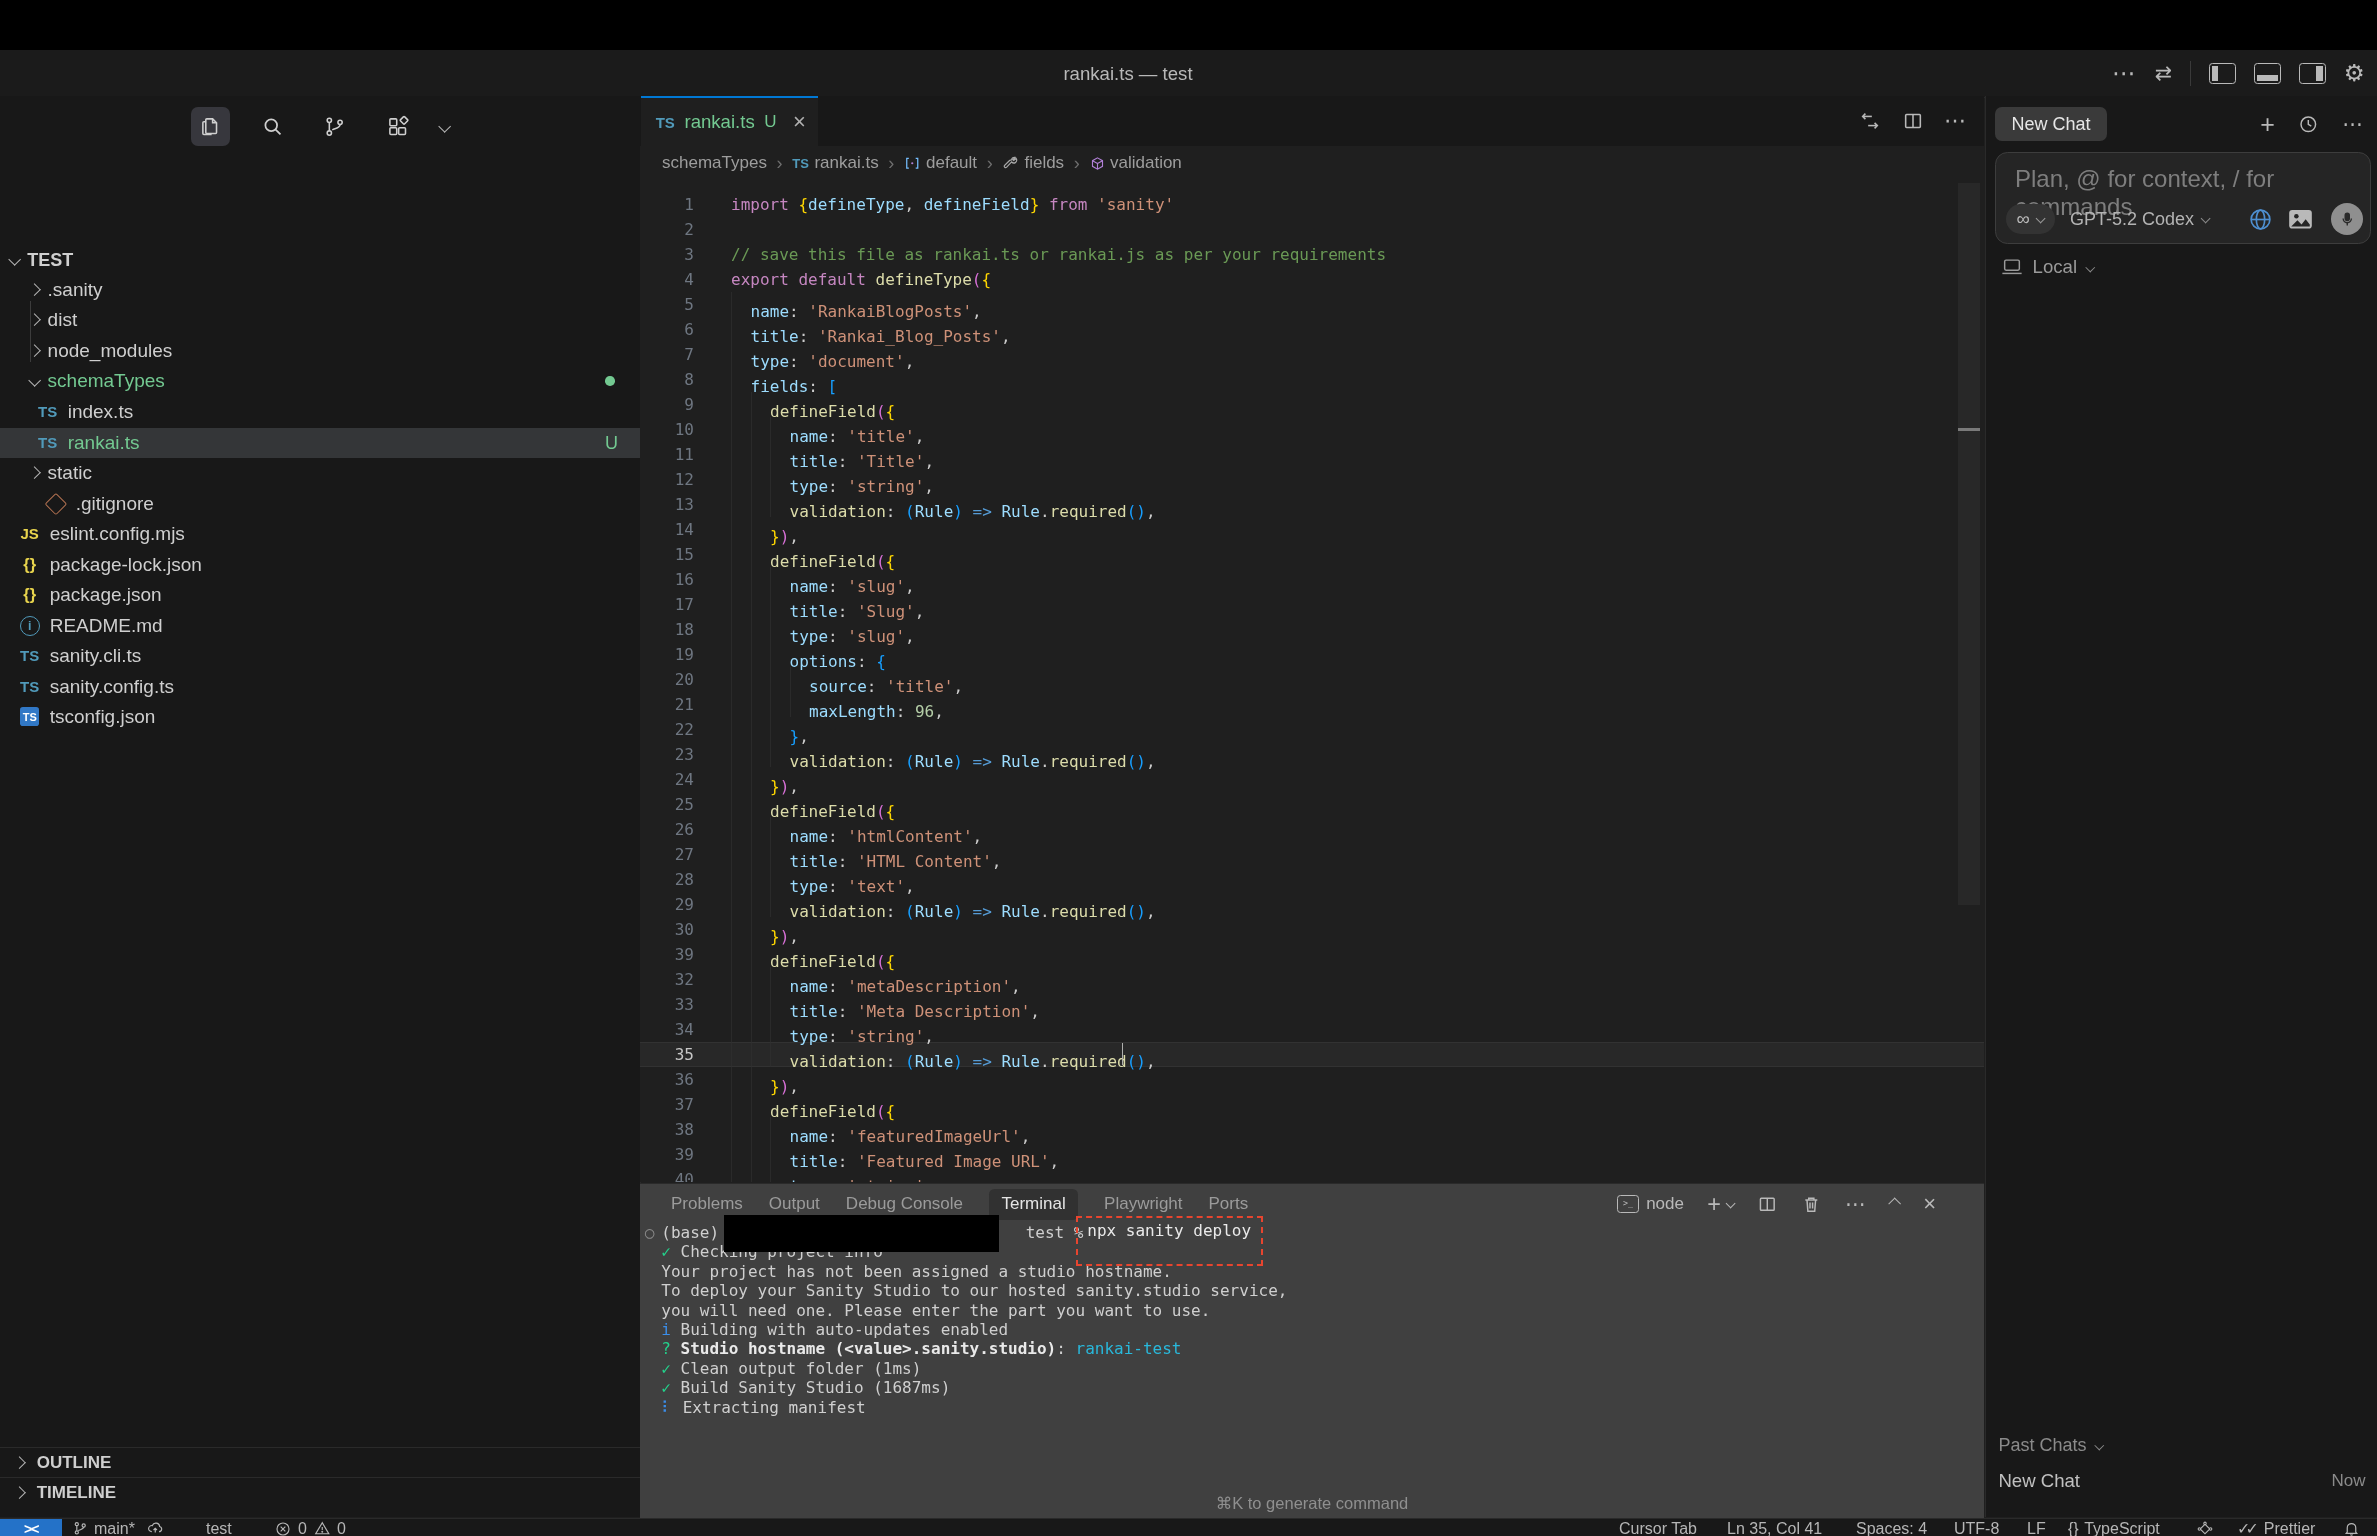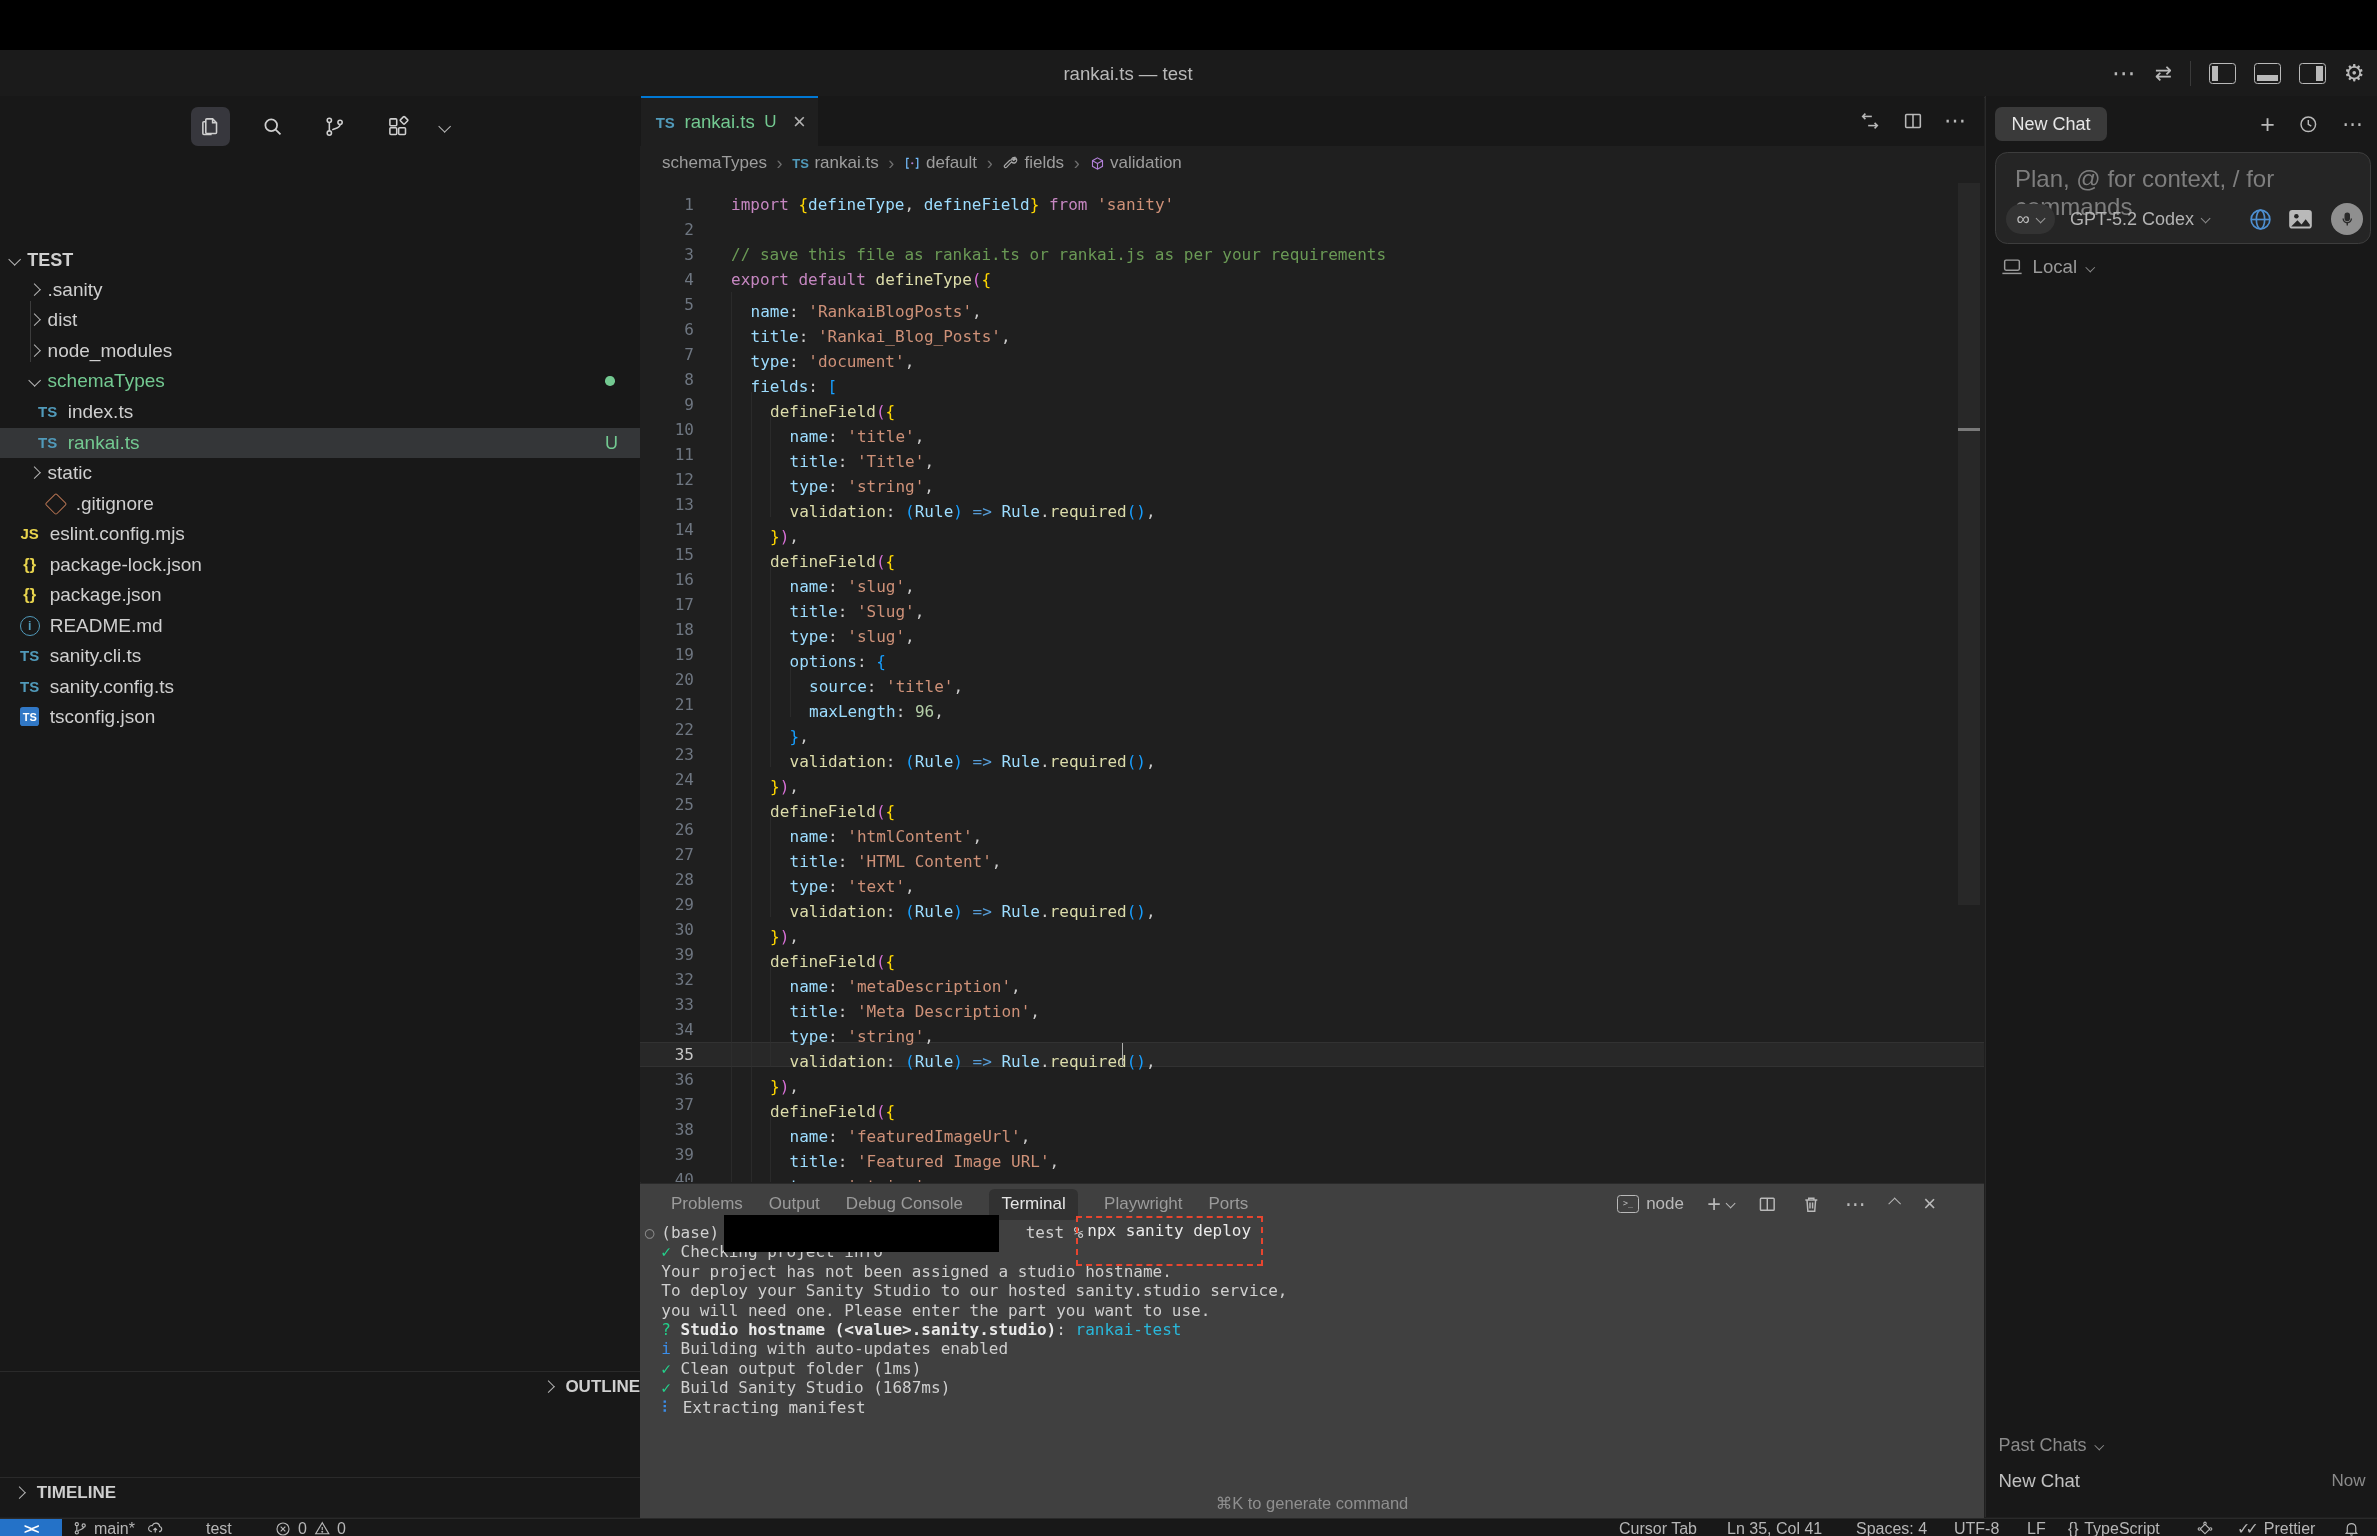--- a/index.html
+++ b/index.html
@@ -271,21 +271,21 @@
         <div class="row" style="top: 606px;">
           <span style="width:18px;flex:none;"></span>
           <span class="fic">
             <span class="tsconf">TS</span>
           </span>
           <span class="lbl">tsconfig.json</span>
         </div>
       </div>
     <div class="tree-guide"></div>
 
-    <div class="sect" style="top:1275px;justify-content:flex-end;">
+    <div class="sect" style="top:1351px;">
       <span class="chev right"></span>
       <span>OUTLINE</span>
     </div>
     <div class="sect" style="top:1381px;">
       <span class="chev right"></span>
       <span>TIMELINE</span>
     </div>
   </div>
 
   <div class="abs tabstrip">
@@ -429,22 +429,22 @@
         <span class="ts-p" style="left:20.6px;">(base)</span>
         <span class="redact"></span>
         <span class="ts-p" style="left:385px;">test %</span>
         <span class="tcmdbox">npx sanity deploy</span>
       </div>
       <div id="tlines">
           <div class="tl"><span class="ts-ok">✓ </span><span class="ts-p">Checking project info</span></div>
           <div class="tl"><span class="ts-p">Your project has not been assigned a studio hostname.</span></div>
           <div class="tl"><span class="ts-p">To deploy your Sanity Studio to our hosted sanity.studio service,</span></div>
           <div class="tl"><span class="ts-p">you will need one. Please enter the part you want to use.</span></div>
+          <div class="tl"><span class="ts-info">i </span><span class="ts-p">Building with auto-updates enabled</span></div>
           <div class="tl"><span class="ts-ok">? </span><span class="ts-bold">Studio hostname (&lt;value&gt;.sanity.studio)</span><span class="ts-p">: </span><span class="ts-cyan">rankai-test</span></div>
-          <div class="tl"><span class="ts-info">i </span><span class="ts-p">Building with auto-updates enabled</span></div>
           <div class="tl"><span class="ts-ok">✓ </span><span class="ts-p">Clean output folder (1ms)</span></div>
           <div class="tl"><span class="ts-ok">✓ </span><span class="ts-p">Build Sanity Studio (1687ms)</span></div>
           <div class="tl"><span class="ts-info">⠇ </span><span class="ts-p">Extracting manifest</span></div>
         </div>
     </div>
     <div class="hint">⌘K to generate command</div>
   </div>
 
   <div class="abs chat">
     <div class="chatpill">

